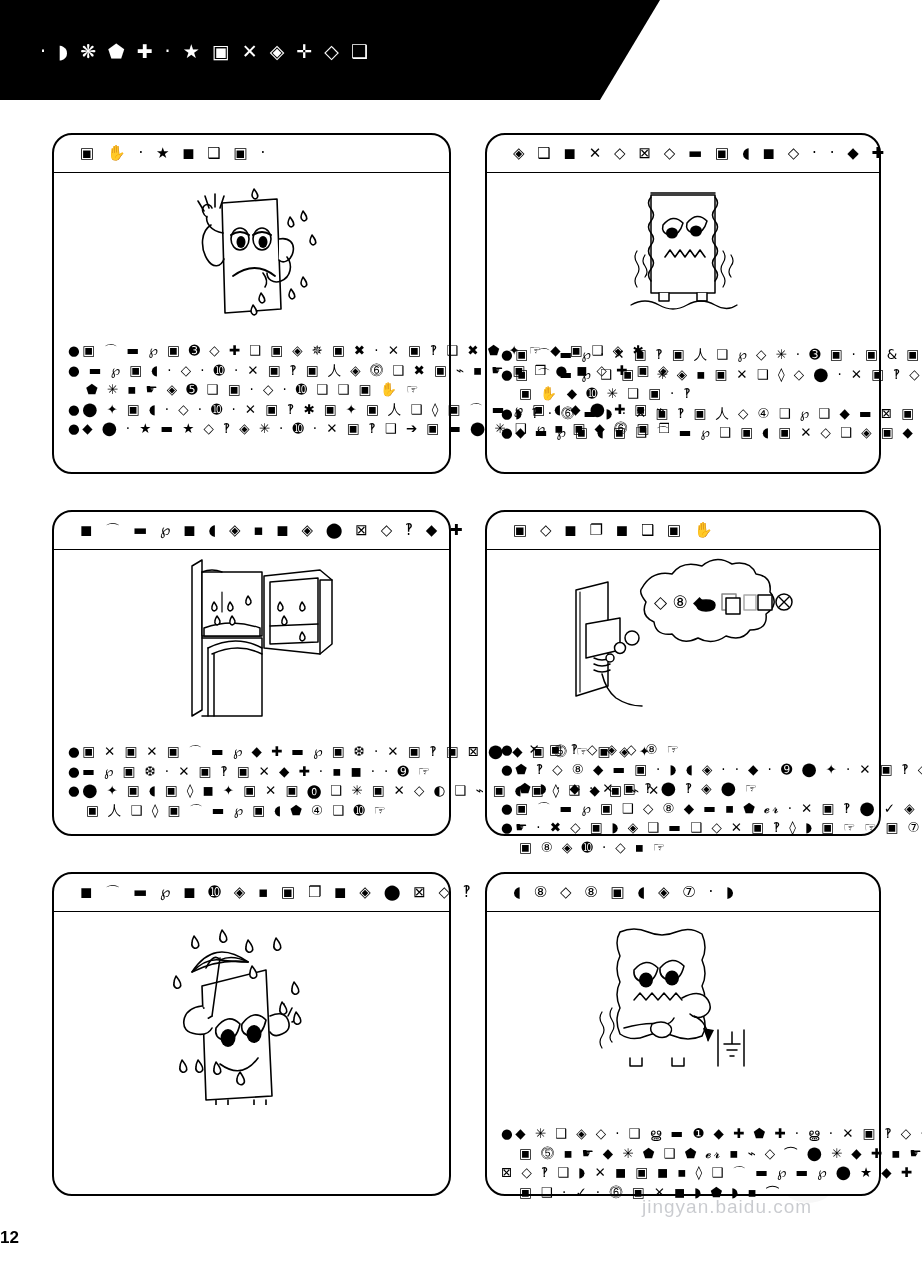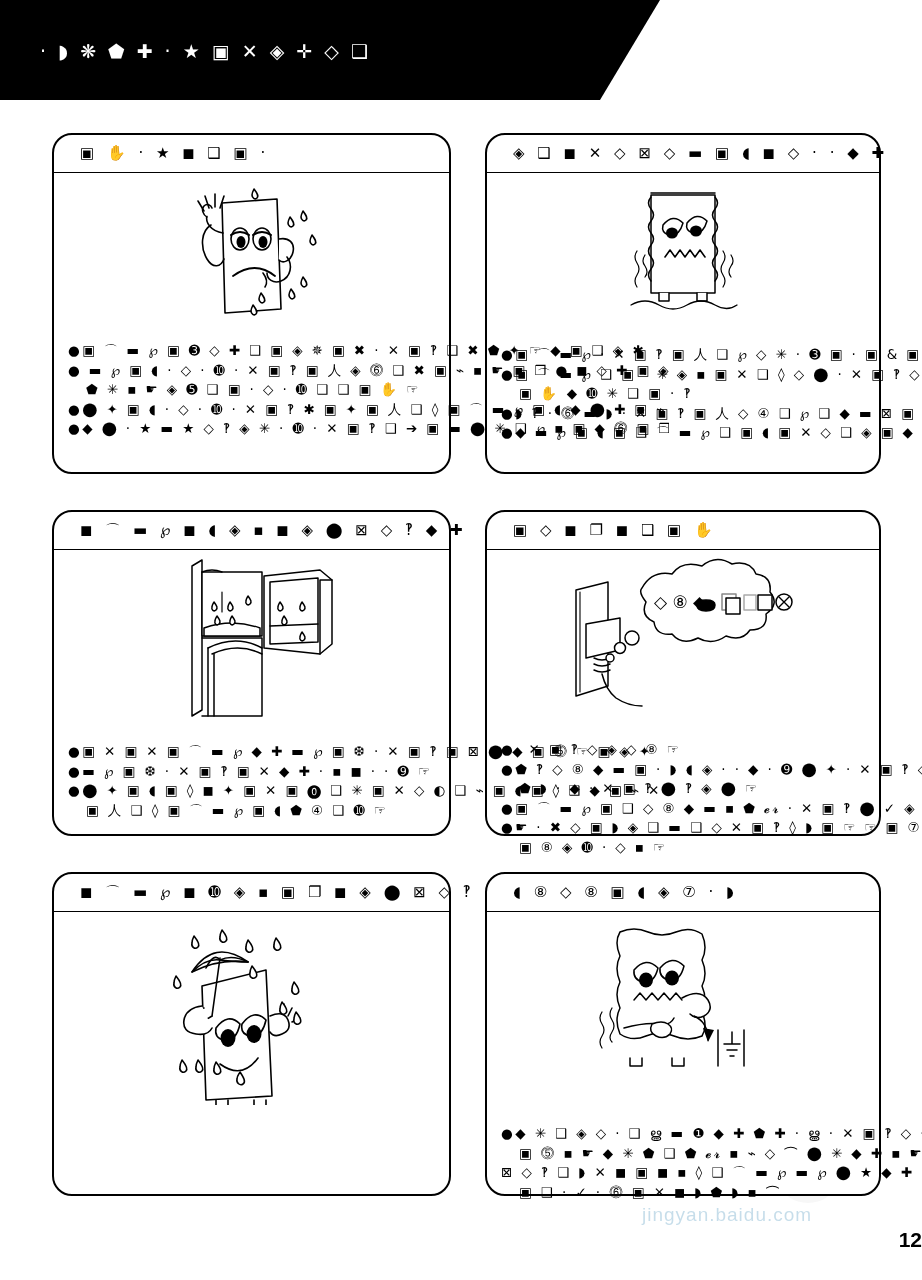--- a/index.html
+++ b/index.html
@@ -56,36 +56,36 @@
   .p5 .lines{top:222px;}
   .p6 .lines{top:212px;}
 
   
   .panel{overflow:visible;}
   .p1,.p3,.p5{z-index:2;}
   .p2,.p4,.p6{z-index:1;}
 
   
   .page-num{
-    position:absolute;left:0;right:0;top:1228px;text-align:right;
-    font-size:21px;font-weight:bold;color:#000;
+    position:absolute;left:0;right:0;top:1228px;text-align:left;
+    font-size:17px;font-weight:bold;color:#000;
     font-family:"Liberation Sans", sans-serif;
   }
   
   .watermark{
     position:absolute;left:642px;top:1148px;width:268px;height:96px;
     opacity:0.22;pointer-events:none;
   }
   .wm-main{
     font-family:"Liberation Serif", serif;font-size:38px;font-weight:bold;
     color:#9a9a9a;letter-spacing:1px;line-height:44px;white-space:nowrap;
   }
   .wm-sub{
-    font-family:"Liberation Sans", sans-serif;font-size:19px;color:#0369a1;
-    letter-spacing:1px;white-space:nowrap;margin-top:12px;
+    font-family:"Liberation Sans", sans-serif;font-size:19px;color:#0f172a;
+    letter-spacing:1px;white-space:nowrap;margin-top:4px;
   }
   .wm-paw{position:absolute;left:110px;top:-14px;opacity:.5;}
 </style>
 </head>
 <body>
 
 <div class="banner">
   <div class="banner-glyphs">· ◗ ❋ ⬟ ✚ · ★ ▣ ✕ ◈ ✛ ◇ ❑</div>
 </div>
 

